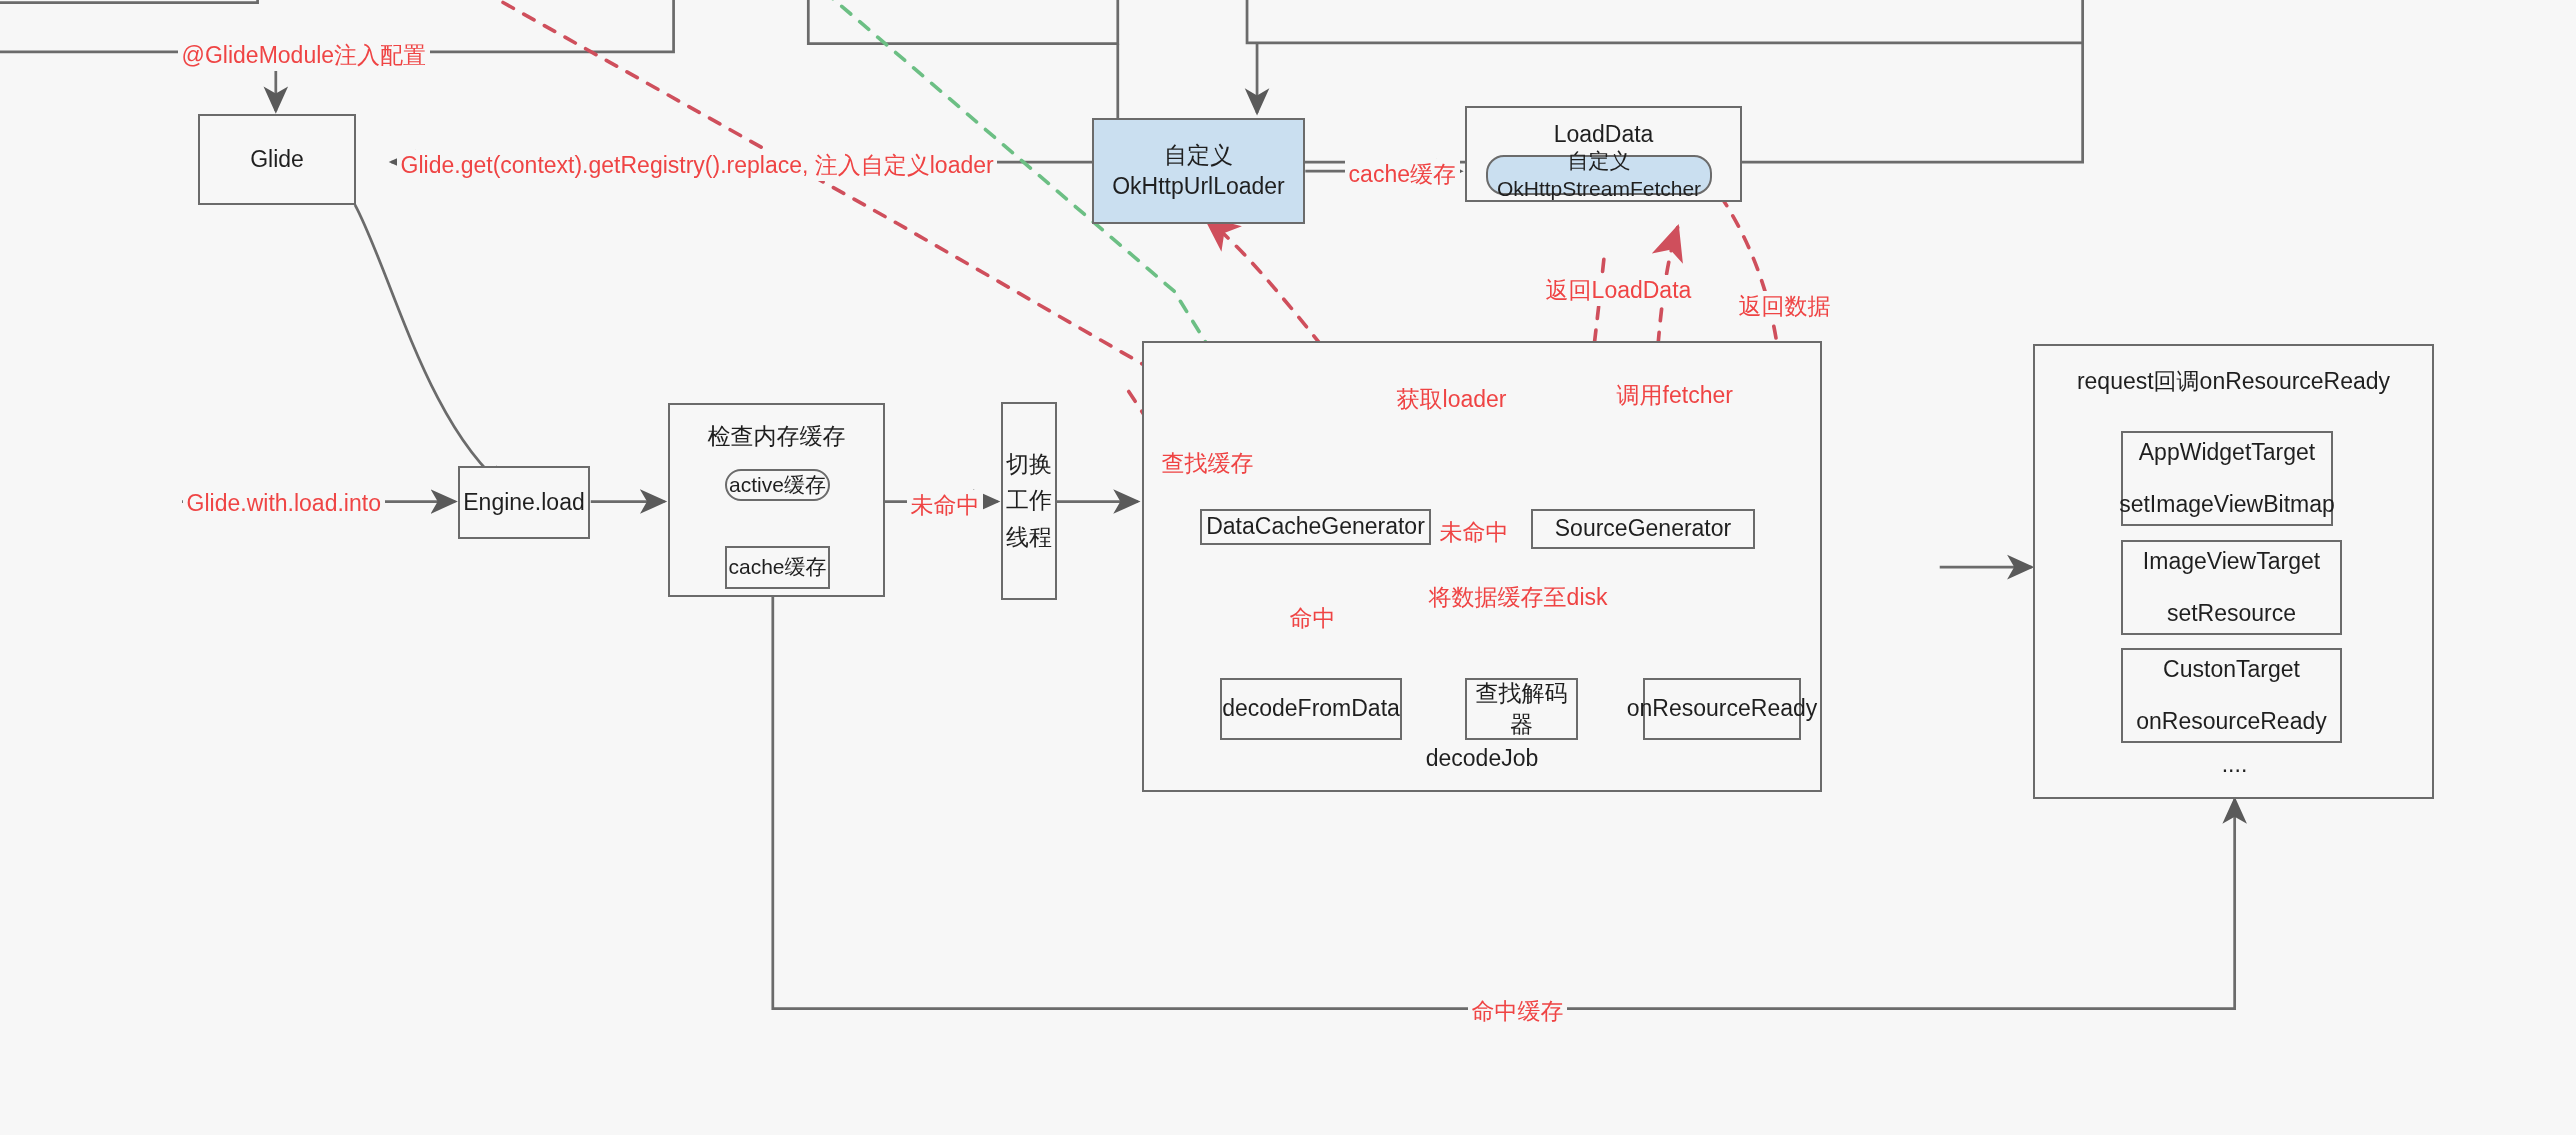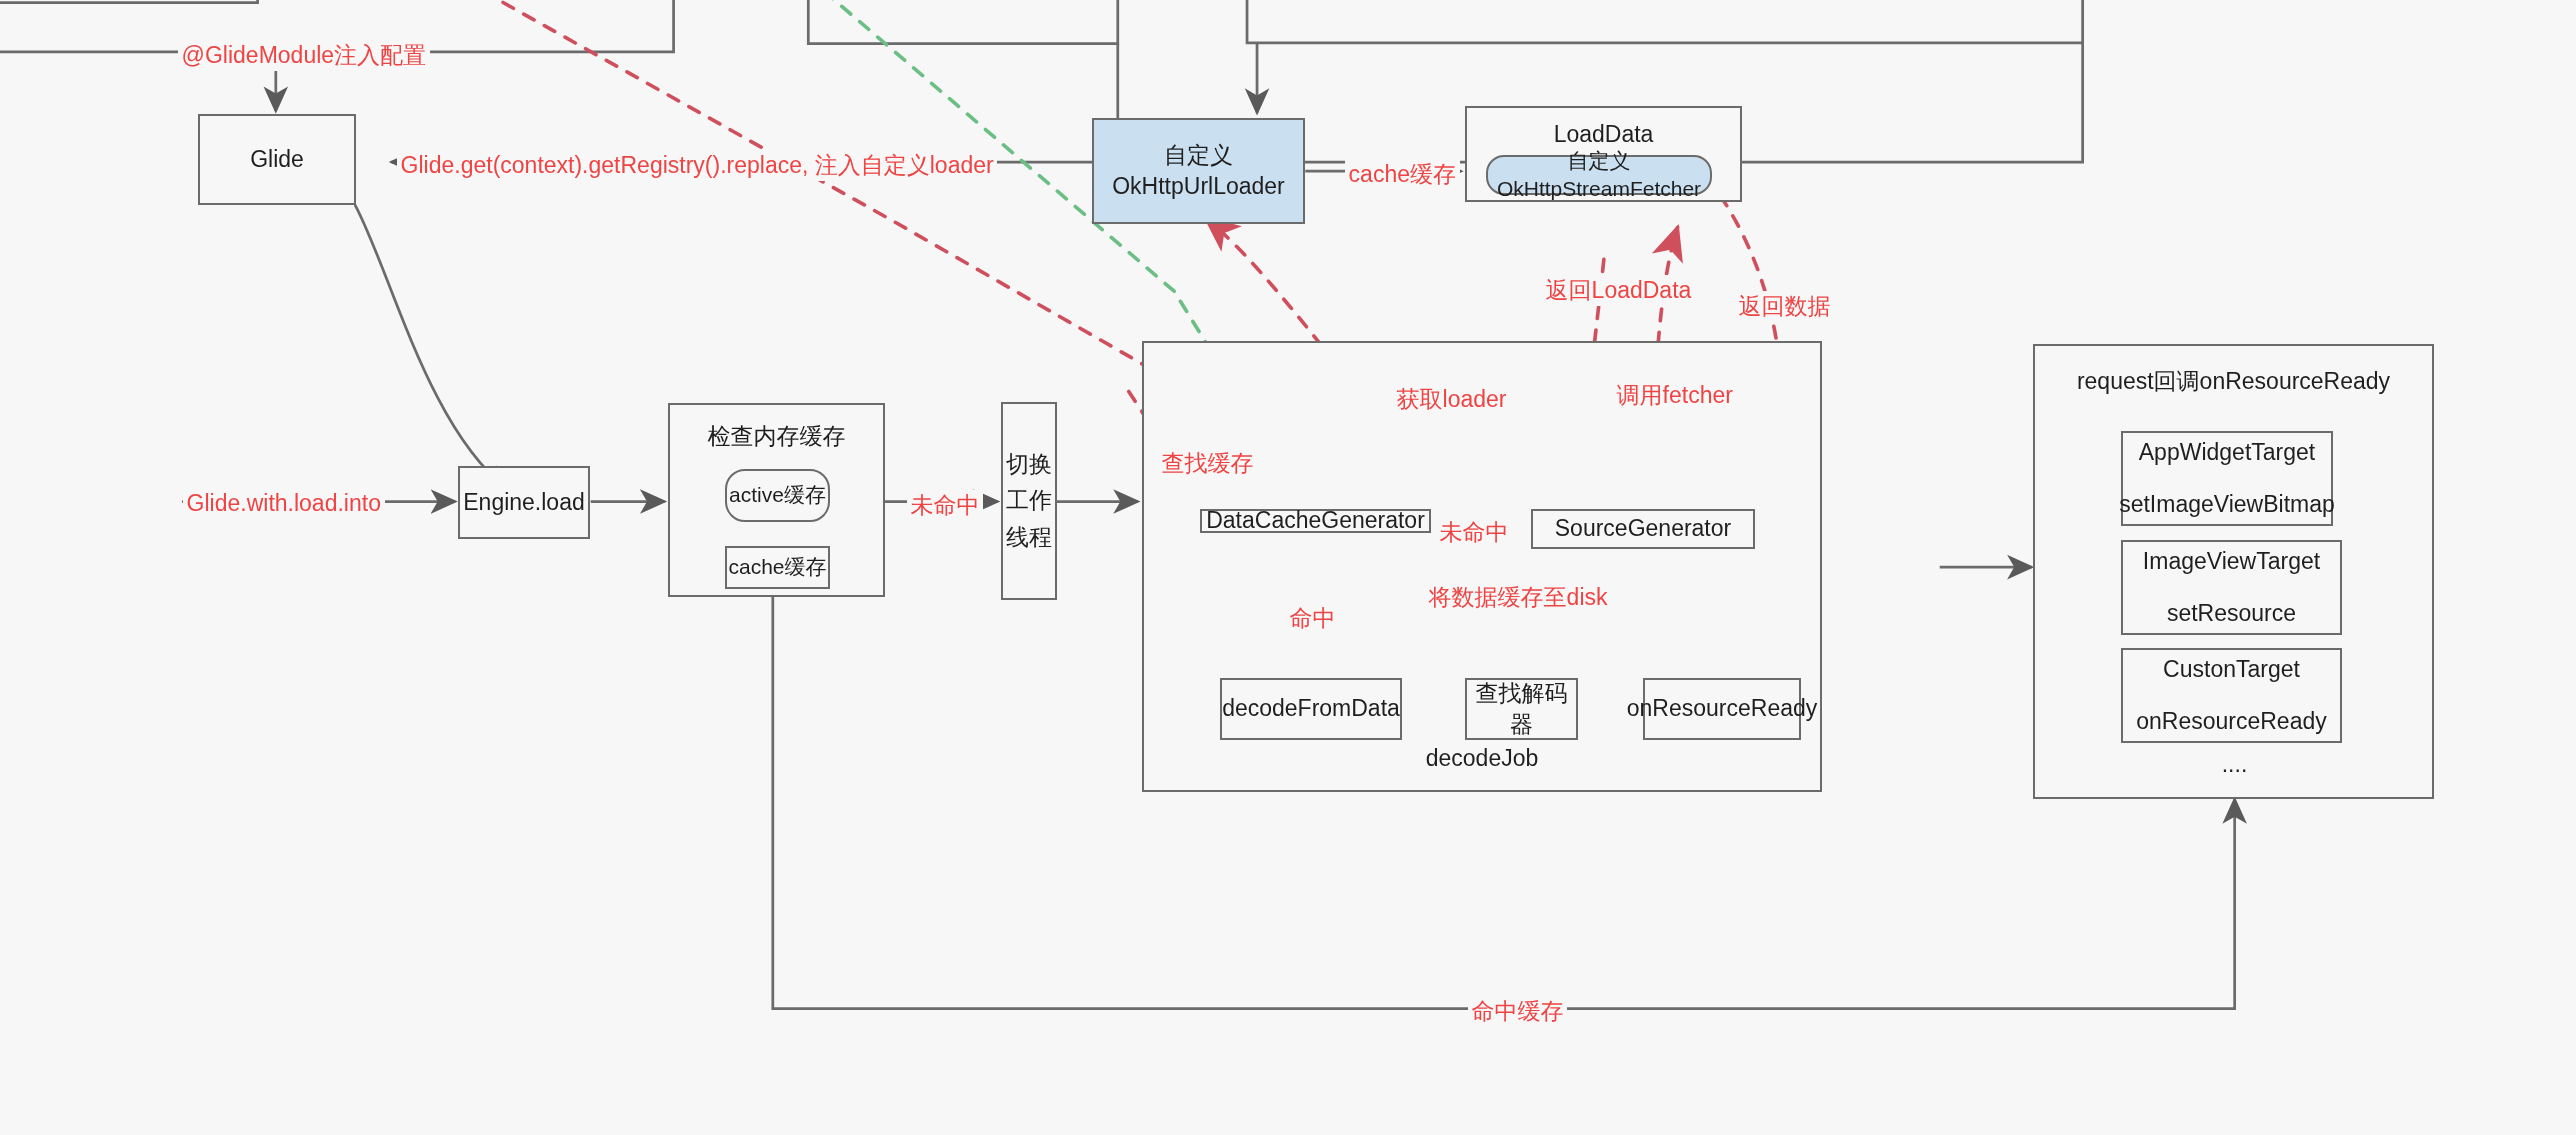--- a/index.html
+++ b/index.html
@@ -97,21 +97,21 @@
     <span>Glide</span>
   </div>
 
   <div class="node" style="left:458px;top:466px;width:132px;height:73px;">
     <span>Engine.load</span>
   </div>
 
   <div class="node container" style="left:668px;top:403px;width:217px;height:194px;padding-top:16px;">
     <span>检查内存缓存</span>
   </div>
-  <div class="node" style="left:725px;top:469px;width:105px;height:53px;font-size:21px;border-radius:20px;">
+  <div class="node" style="left:725px;top:469px;width:105px;height:32px;font-size:21px;border-radius:20px;">
     <span>active缓存</span>
   </div>
   <div class="node" style="left:725px;top:546px;width:105px;height:43px;font-size:21px;">
     <span>cache缓存</span>
   </div>
 
   <div class="node" style="left:1001px;top:402px;width:56px;height:198px;flex-direction:column;gap:5.5px;">
     <span>切换</span>
     <span>工作</span>
     <span>线程</span>
@@ -125,21 +125,21 @@
     <span>LoadData</span>
   </div>
   <div class="node blue" style="left:1486px;top:155px;width:226px;height:40px;font-size:21px;border-radius:18px;">
     <span>自定义OkHttpStreamFetcher</span>
   </div>
 
   <div class="node" style="left:1142px;top:341px;width:680px;height:451px;align-items:flex-end;padding-bottom:16.4px;">
     <span>decodeJob</span>
   </div>
 
-  <div class="node" style="left:1200px;top:509px;width:231px;height:24px;">
+  <div class="node" style="left:1200px;top:509px;width:231px;height:36px;">
     <span>DataCacheGenerator</span>
   </div>
 
   <div class="node" style="left:1531px;top:509px;width:224px;height:40px;">
     <span>SourceGenerator</span>
   </div>
 
   <div class="node" style="left:1220px;top:678px;width:182px;height:62px;">
     <span>decodeFromData</span>
   </div>

